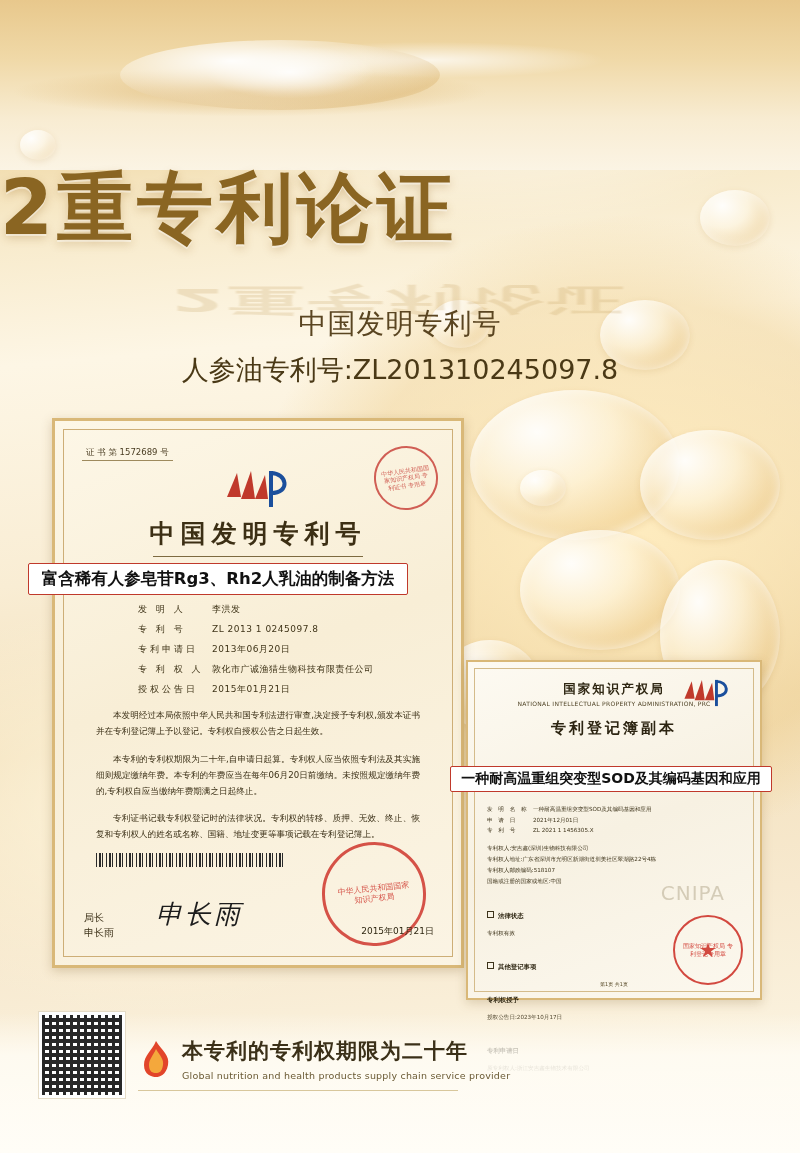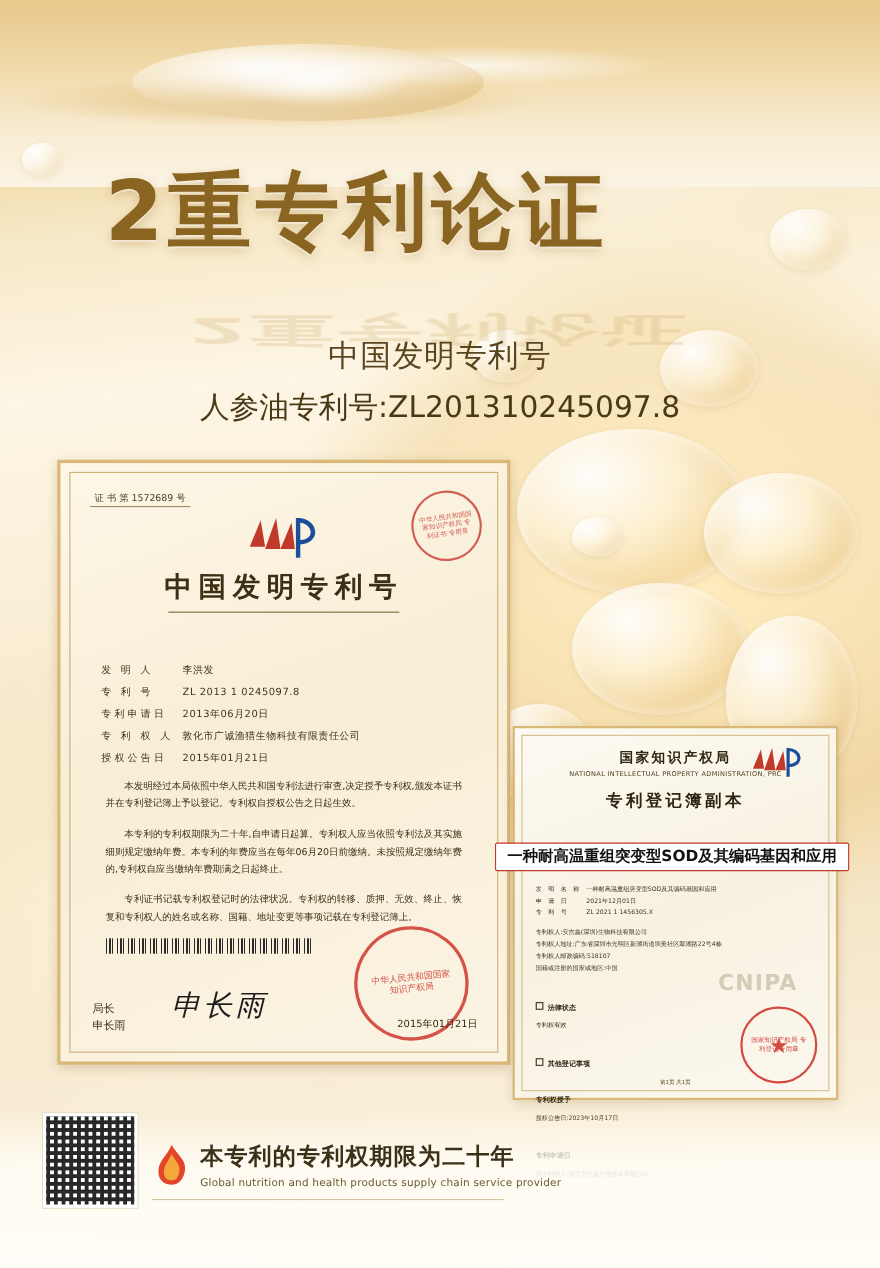--- a/index.html
+++ b/index.html
@@ -42,23 +42,23 @@
     background: radial-gradient(ellipse at 35% 30%, rgba(255,255,255,0.95) 0%, rgba(255,255,255,0.25) 45%, rgba(205,155,70,0.25) 75%, rgba(205,155,70,0) 100%);
   }
   .bub {
     position: absolute;
     border-radius: 50%;
     background: radial-gradient(ellipse at 32% 28%, rgba(255,255,255,0.92) 0%, rgba(255,250,236,0.45) 38%, rgba(228,186,110,0.35) 72%, rgba(206,160,80,0.15) 100%);
     box-shadow: inset 0 0 14px rgba(255,255,255,0.7), 0 2px 6px rgba(180,130,50,0.14);
   }
   .title-wrap {
     position: absolute;
-    top: 152px;
+    top: 168px;
     width: 648px;
-    text-align: center;
+    text-align: left;
   }
   .main-title {
     font-family: "DejaVu Sans", "Liberation Sans", sans-serif;
     font-weight: bold;
     font-size: 76px;
     letter-spacing: 4px;
     line-height: 1.05;
     background: linear-gradient(180deg, #6a4a13 0%, #8a6420 18%, #c79a3f 42%, #f2dfa6 56%, #cfa martinelli 57%, #b4832c 72%, #7c5718 100%);
     -webkit-background-clip: text;
     background-clip: text;
@@ -184,21 +184,21 @@
     width: 380px;
     height: 32px;
     font-size: 16.5px;
   }
   .kv {
     font-size: 9px;
     color: #3f3418;
     margin: 7px 0 0 10px;
     letter-spacing: 0.5px;
   }
-  .kv .k { display: inline-block; width: 74px; letter-spacing: 3px; }
+  .kv .k { display: inline-block; width: 74px; letter-spacing: 3px; margin-left: 46px; }
   .kv .v { border-bottom: 0px; }
   .body-text {
     margin: 12px 14px 0 14px;
     font-size: 8.6px;
     line-height: 1.85;
     color: #3a2f16;
     text-align: justify;
     text-indent: 17px;
   }
   .barcode {
@@ -339,21 +339,21 @@
     border: 1px solid #3d331a;
     margin-right: 4px;
   }
   .watermark {
     position: absolute;
     right: 28px;
     bottom: 86px;
     font-size: 20px;
     color: rgba(120,100,60,0.28);
     letter-spacing: 1px;
-    font-weight: bold;
+    font-weight: normal;
   }
   .red-seal2 {
     position: absolute;
     right: 10px;
     bottom: 6px;
     width: 70px;
     height: 70px;
     border-radius: 50%;
     border: 2px solid #cc2b22;
     color: #cc2b22;
@@ -510,20 +510,21 @@
       <div class="sign-row">
         <div>局长</div>
         <div>申长雨</div>
       </div>
       <div class="handwriting">申长雨</div>
       <div class="red-seal">中华人民共和国国家知识产权局</div>
       <div class="seal-date">2015年01月21日</div>
     </div>
   </div>
 
+  <div class="highlight-box" id="hl-invention">富含稀有人参皂苷Rg3、Rh2人乳油的制备方法</div>
 
   <div class="cert2">
     <div class="cert2-inner">
       <div class="cert2-org">国家知识产权局</div>
       <div class="cert2-org-en">NATIONAL INTELLECTUAL PROPERTY ADMINISTRATION, PRC</div>
       <div class="cert2-logo">
         <svg width="56" height="32" viewBox="0 0 74 44">
           <path d="M6 30 L16 6 L20 30 Z" fill="#c0392b"></path>
           <path d="M20 32 L30 4 L34 32 Z" fill="#c0392b"></path>
           <path d="M34 32 L44 8 L47 32 Z" fill="#c0392b"></path>

